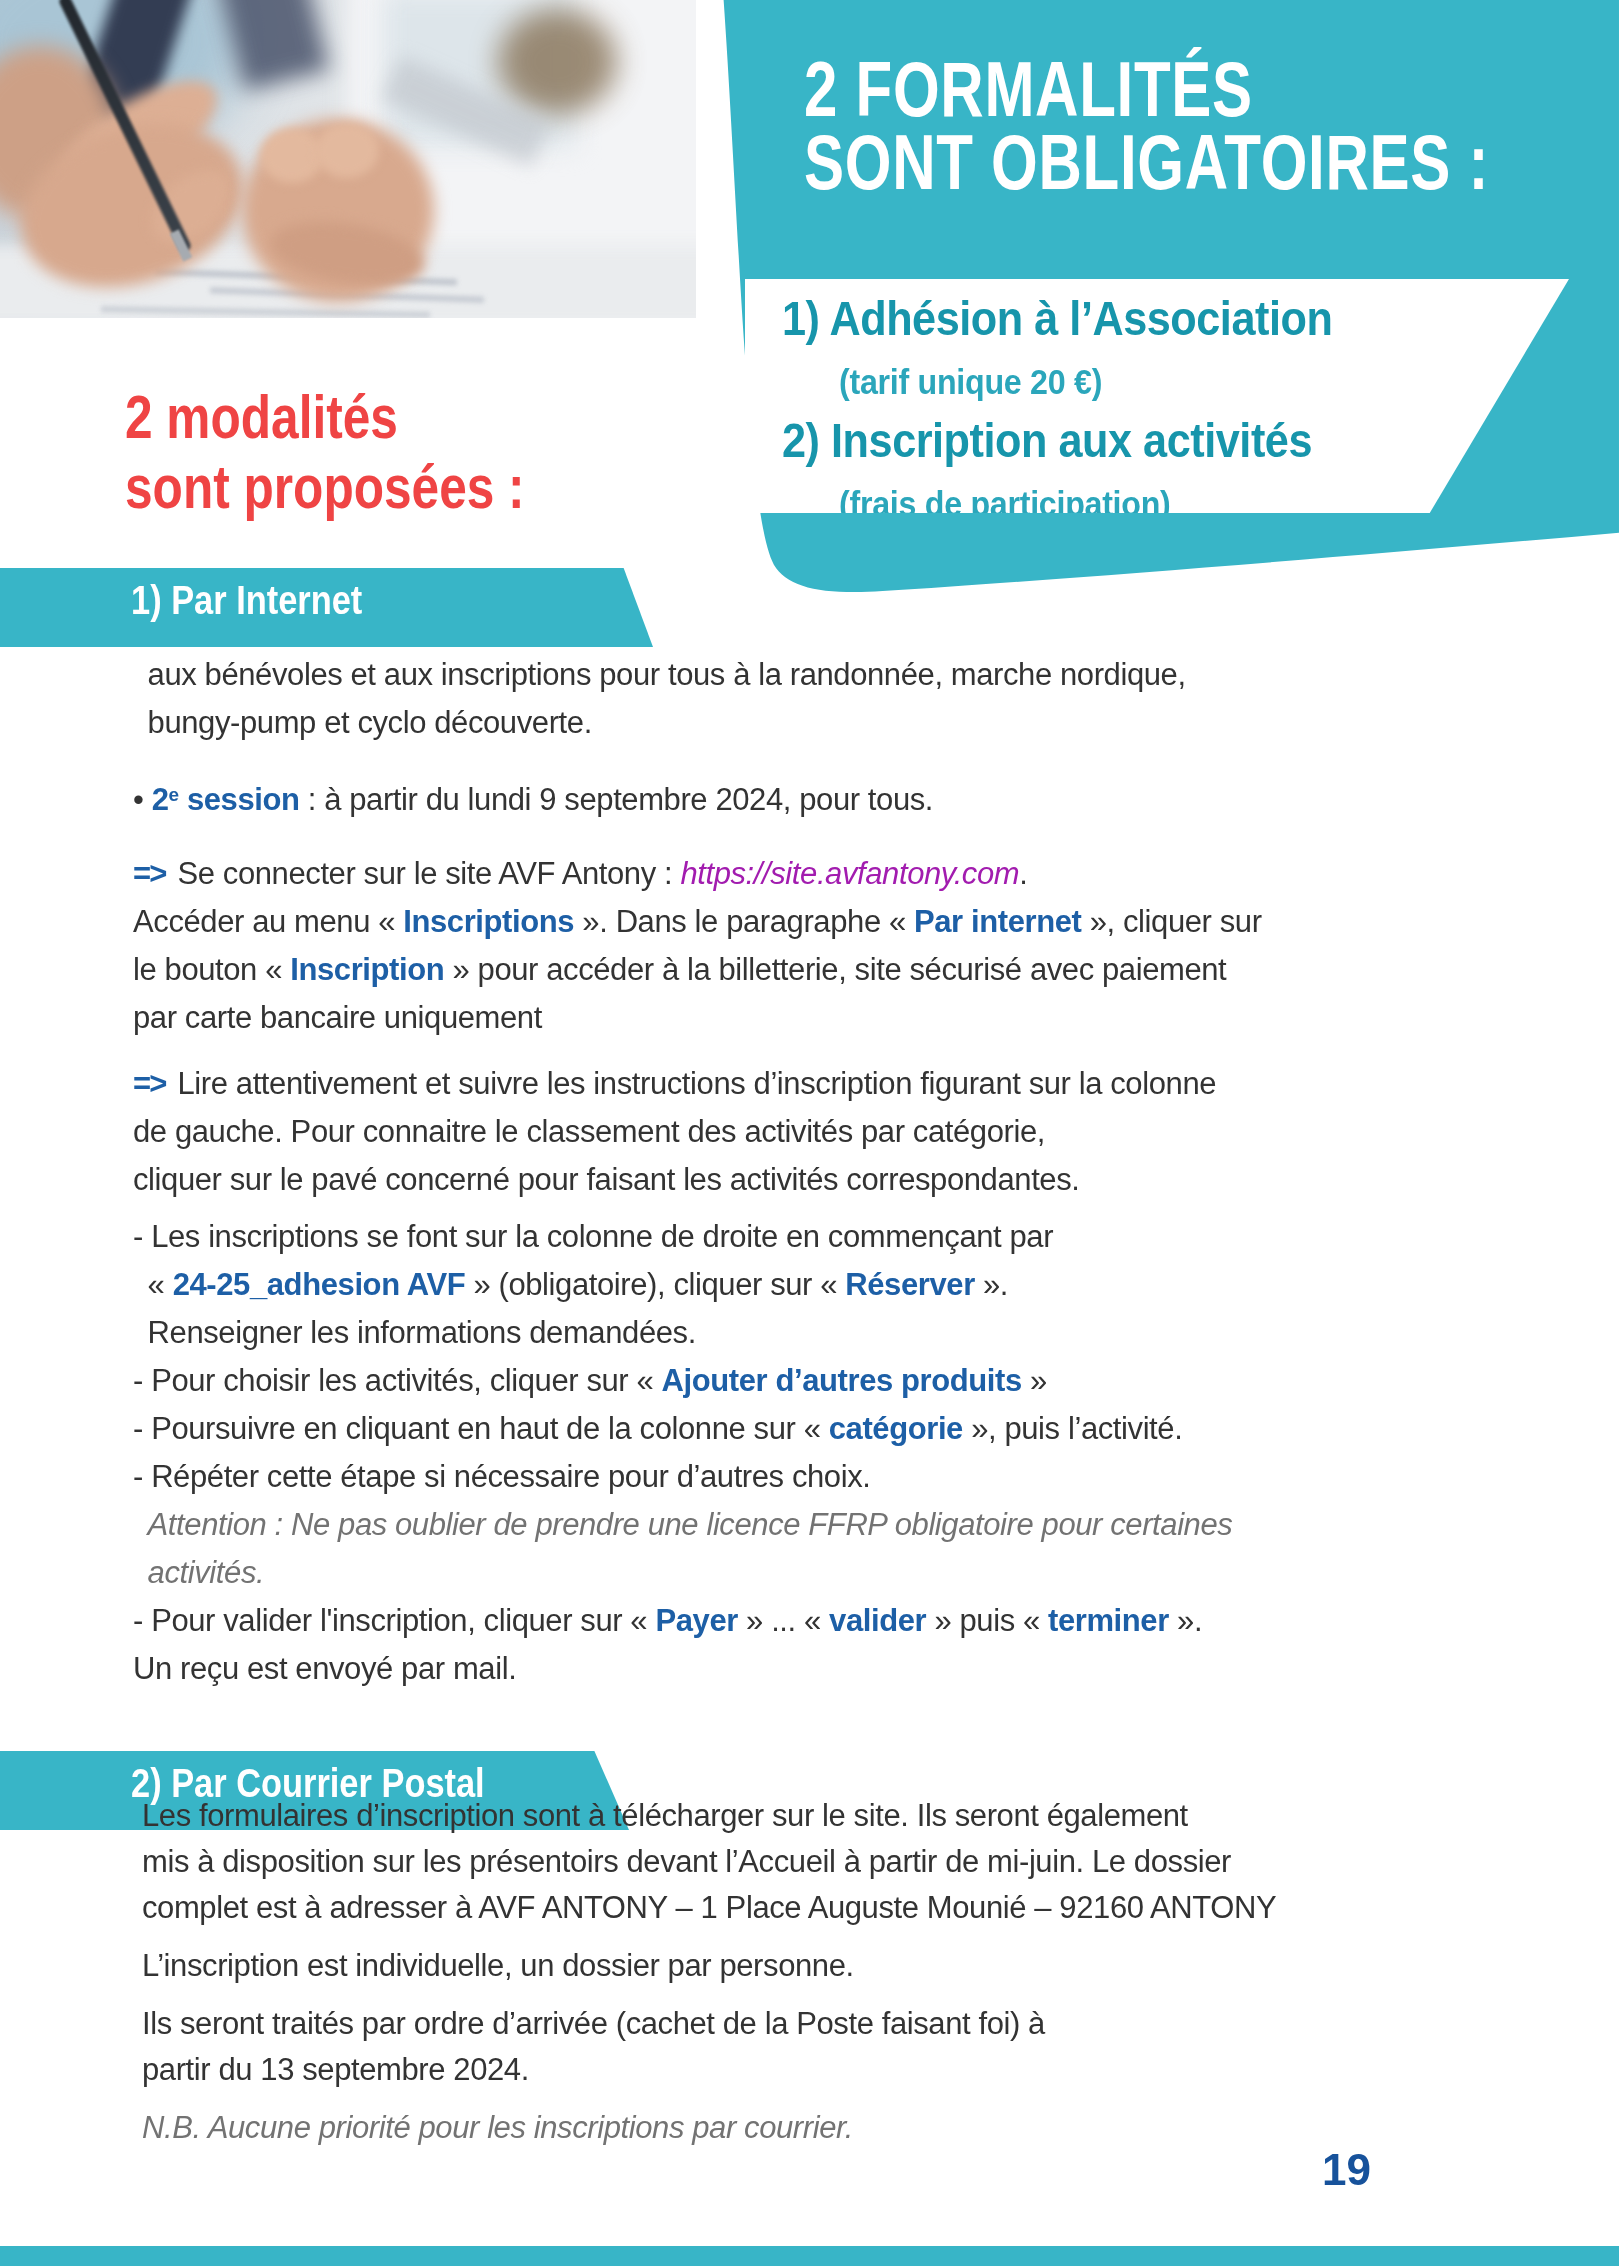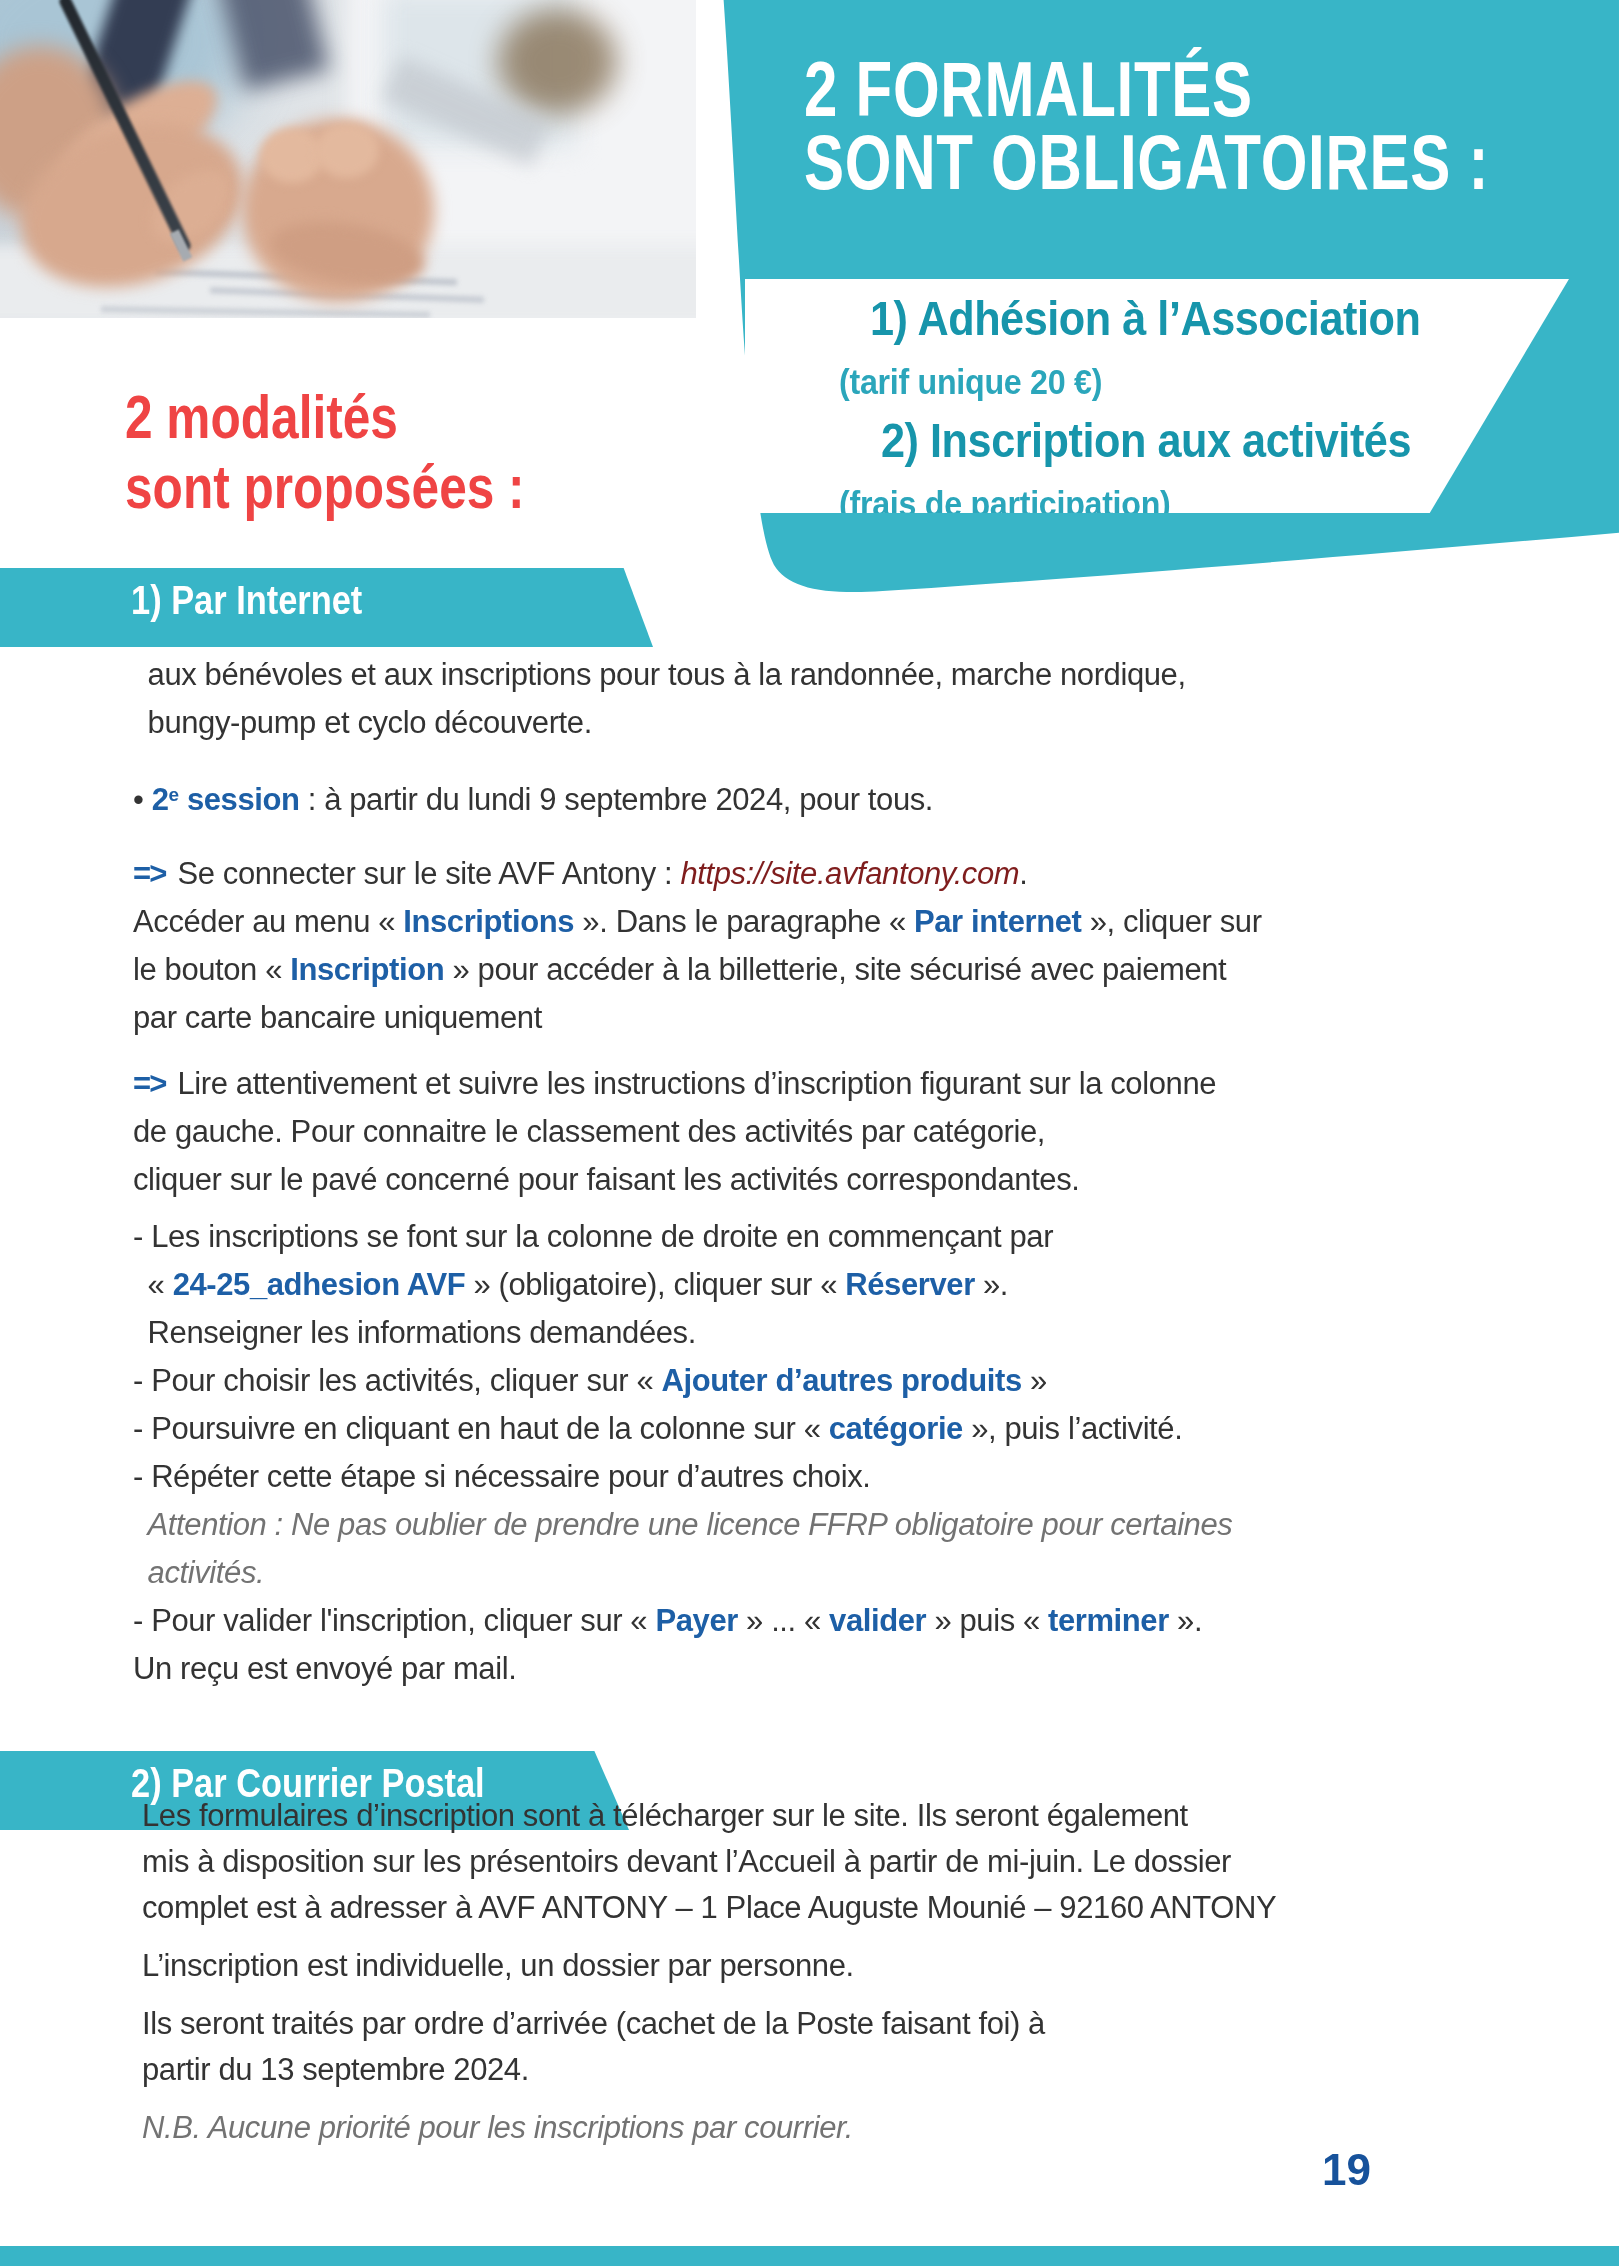--- a/index.html
+++ b/index.html
@@ -39,21 +39,21 @@
   
   #banner-svg{left:0;top:0;width:1619px;height:603px;}
   #banner-title{left:804px;top:53px;color:#fff;font-weight:700;}
   #banner-title .bt-line{display:block;font-size:77px;line-height:73px;letter-spacing:0.9px;
     transform:scaleX(.78);transform-origin:left;white-space:nowrap;}
 
   
   #hb-box{left:745px;top:279px;width:824px;height:234px;background:#fff;
     clip-path:polygon(0 0,100% 0,83.1% 100%,0 100%);
     padding:12.8px 0 0 37px;box-sizing:border-box;}
-  .hb-item{line-height:53px;white-space:nowrap;text-align:center;}
+  .hb-item{line-height:53px;white-space:nowrap;}
   .hb-item > span{display:inline-block;transform:scaleX(.9);transform-origin:left;
     font-size:48px;font-weight:700;color:#1795ab;letter-spacing:-0.5px;}
   .hb-sub{line-height:49px;padding-left:57px;white-space:nowrap;}
   .hb-sub > span{display:inline-block;transform:scaleX(.92);transform-origin:left;
     font-size:35px;font-weight:700;color:#2ba6bb;letter-spacing:-0.3px;}
 
   
   #intro{left:125px;top:382px;color:#ef4444;font-weight:700;}
   #intro .in-line{display:block;font-size:62px;line-height:70px;transform:scaleX(.8);
     transform-origin:left;white-space:nowrap;letter-spacing:0;}
@@ -78,21 +78,21 @@
   .para.k-b2{margin-top:24px;}
   .para.k-a1{margin-top:25.6px;}
   .para.k-a2{margin-top:18.3px;}
   .para.k-d{margin-top:9.1px;}
   .para.k-c{margin-top:12px;}
   .para.k-c:first-child{margin-top:0;}
   .seg-bb{color:#1d5fa6;font-weight:700;}
   .seg-ar{color:#1d5fa6;font-weight:700;letter-spacing:-1.8px;padding-right:3.7px;}
   .seg-sup{color:#1d5fa6;font-weight:700;font-size:19px;vertical-align:9.1px;}
   .seg-bi{color:#737373;font-style:italic;}
-  .seg-url{color:#7f1d1d;font-style:italic;}
+  .seg-url{color:#a21caf;font-style:italic;}
 
   
   #page-num{left:1270px;top:2145px;width:101px;text-align:right;
     font-size:44px;font-weight:700;color:#17529b;}
   #bottom-bar{left:0;top:2246px;width:1619px;height:20px;background:#38b5c7;}
 </style>
 </head>
 <body>
 
 <div id="photo" class="abs">

